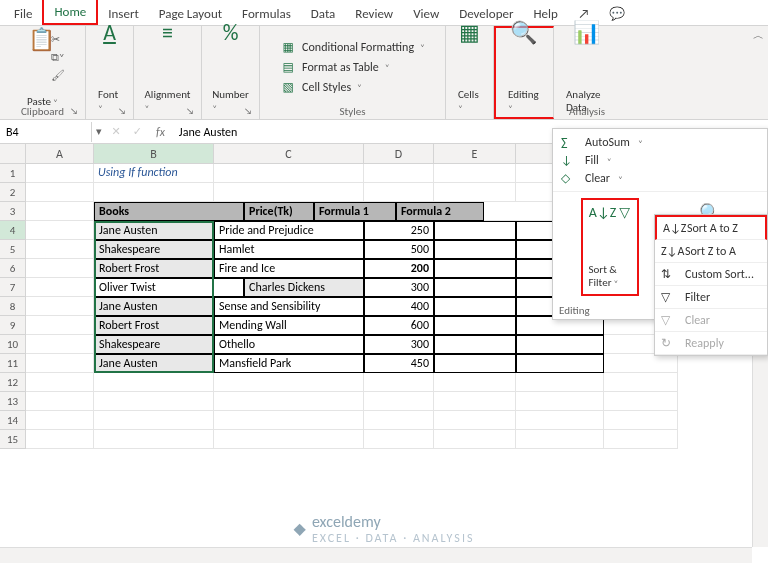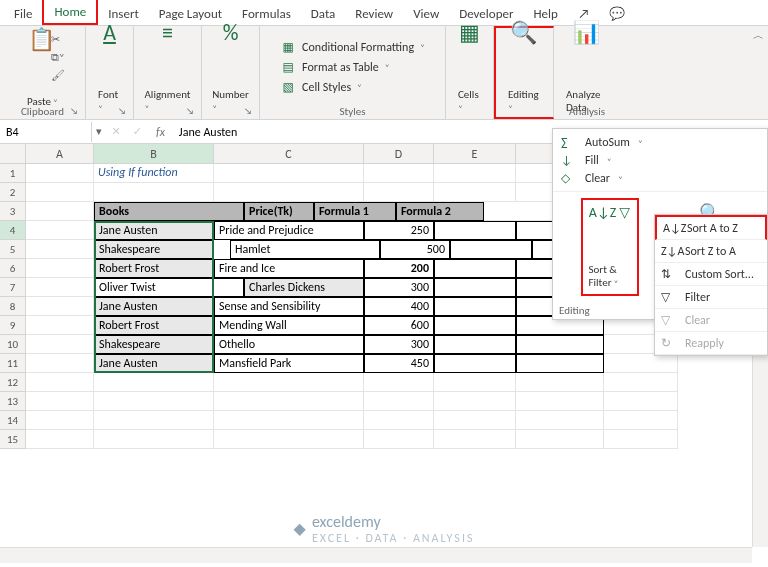--- a/index.html
+++ b/index.html
@@ -247,21 +247,21 @@
         <div class="cell sel-author" style="width: 120px;">Jane Austen</div>
         <div class="cell d" style="width: 150px;">Pride and Prejudice</div>
         <div class="cell d num" style="width: 70px;">250</div>
         <div class="cell d" style="width: 82px;"></div>
         <div class="cell d" style="width: 88px;"></div>
         <div class="cell" style="width: 74px;"></div>
       </div>
       <div class="row">
         <div class="cell" style="width: 68px;"></div>
         <div class="cell sel-author" style="width: 120px;">Shakespeare</div>
-        <div class="cell d" style="width: 150px; margin-left: 16px;">Hamlet</div>
+        <div class="cell d" style="width: 150px;">Hamlet</div>
         <div class="cell d num" style="width: 70px;">500</div>
         <div class="cell d" style="width: 82px;"></div>
         <div class="cell d" style="width: 88px;"></div>
         <div class="cell" style="width: 74px;"></div>
       </div>
       <div class="row">
         <div class="cell" style="width: 68px;"></div>
         <div class="cell sel-author" style="width: 120px;">Robert Frost</div>
         <div class="cell d" style="width: 150px;">Fire and Ice</div>
         <div class="cell d num" style="width: 70px; font-weight: bold;">200</div>

